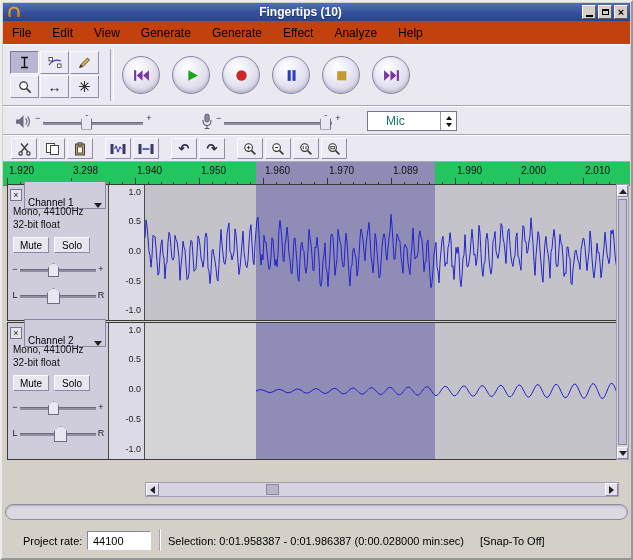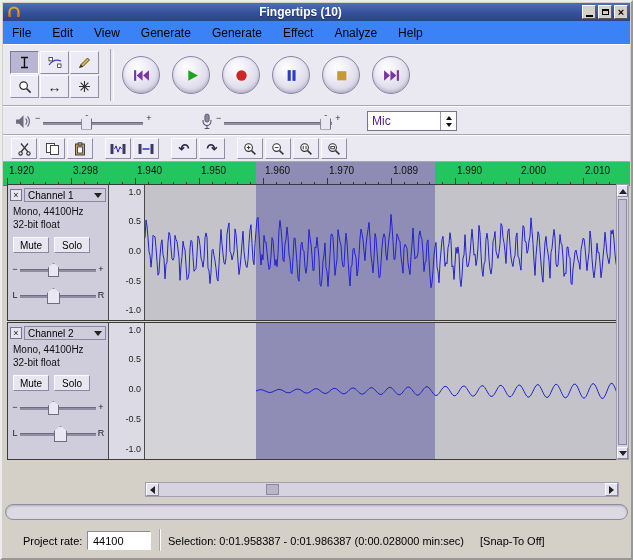--- a/index.html
+++ b/index.html
@@ -13,21 +13,21 @@
   .tb-title{flex:1;text-align:center;color:#fff;font-size:12px;font-weight:bold;line-height:18px;
     text-shadow:0 1px 1px rgba(0,0,0,.4);white-space:nowrap;overflow:hidden;}
   .tb-btn{width:14px;height:14px;margin-left:2px;background:#d4d0c8;border:1px solid;
     border-color:#fff #5a5a5a #5a5a5a #fff;display:flex;align-items:center;justify-content:center;
     font-size:10px;line-height:10px;color:#000;box-sizing:border-box;}
   .glyph-min{width:7px;height:2px;background:#000;margin-top:7px;}
   .glyph-max{width:7px;height:6px;border:1px solid #000;border-top-width:2px;box-sizing:border-box;}
   .glyph-close{font-weight:bold;font-size:11px;}
 
   
-  .menubar{position:absolute;left:1px;top:19px;right:1px;height:23px;background:#3b82f6;
+  .menubar{position:absolute;left:1px;top:19px;right:1px;height:23px;background:#c2410c;
     border-bottom:1px solid #9c9aa8;display:flex;align-items:center;padding-left:9px;gap:21px;}
   .menu-item{font-size:12px;color:#000;cursor:default;}
 
   
   .toolbar{position:absolute;left:1px;right:1px;background:#eae8f0;border-top:1px solid #fbfafe;
     border-bottom:1px solid #a9a7b5;box-sizing:border-box;}
 
   
   .tb-main{top:42px;height:62px;display:flex;align-items:center;}
   .tools{display:grid;grid-template-columns:repeat(3,30px);grid-auto-rows:24px;margin-left:7px;}
@@ -44,21 +44,21 @@
   
   .tb-mixer{top:104px;height:29px;}
   .mx-abs{position:absolute;top:0;height:29px;display:flex;align-items:center;}
   .mx-groove{position:relative;height:18px;}
   .mx-line{position:absolute;left:0;right:0;top:9px;height:2px;background:#8f8da0;border-top:1px solid #6e6c80;}
   .mx-thumb{position:absolute;top:2px;width:9px;height:13px;background:#e9e7f2;border:1px solid #6e6c80;
     clip-path:polygon(50% 0,100% 32%,100% 100%,0 100%,0 32%);}
   .mx-sign{font-size:9px;color:#333;padding:0 3px;position:relative;top:-4px;}
   .combo{position:absolute;left:364px;top:4px;width:90px;height:20px;background:#fff;border:1px solid #77758c;
     display:flex;align-items:center;box-sizing:border-box;}
-  .combo-text{flex:1;font-size:12px;padding-left:4px;color:#4c1d95;}
+  .combo-text{flex:1;font-size:12px;padding-left:18px;color:#0f766e;}
   .combo-spin{width:15px;height:100%;border-left:1px solid #9a98a8;display:flex;flex-direction:column;
     align-items:center;justify-content:center;gap:3px;}
   .arr-up{width:0;height:0;border-left:3.5px solid transparent;border-right:3.5px solid transparent;border-bottom:4.5px solid #111;}
   .arr-dn{width:0;height:0;border-left:3.5px solid transparent;border-right:3.5px solid transparent;border-top:4.5px solid #111;}
 
   
   .tb-edit{top:133px;height:27px;display:flex;align-items:center;padding-left:8px;}
   .ebtn{width:26px;height:21px;display:flex;align-items:center;justify-content:center;background:#eceaf4;
     border:1px solid;border-color:#fbfafe #8f8da8 #8f8da8 #fbfafe;box-sizing:border-box;margin-right:2px;}
   .gap10{margin-right:12px;}
@@ -70,21 +70,21 @@
   .rlabel{position:absolute;top:3px;font-size:10px;color:#111;white-space:nowrap;}
   .tick{position:absolute;bottom:0;width:1px;background:#333;}
   .tick.major{height:7px;} .tick.minor{height:3px;}
 
   
   .track{position:absolute;left:5px;width:611px;border:1px solid #3a3a3a;background:#cfccdb;box-sizing:border-box;}
   .tpanel{position:absolute;left:0;top:0;bottom:0;width:100px;border-right:1px solid #4a4a4a;background:#cfccdb;}
   .trow1{position:absolute;left:2px;top:3px;right:2px;height:14px;display:flex;align-items:center;}
   .tclose{width:12px;height:12px;border:1px solid #77758c;background:#e6e4ee;font-size:9px;line-height:10px;
     text-align:center;color:#222;box-sizing:border-box;}
-  .ttitle{flex:1;height:14px;margin-left:2px;border:1px solid #8a88a0;display:flex;align-items:center;
+  .ttitle{flex:1;height:28px;margin-left:2px;border:1px solid #8a88a0;display:flex;align-items:flex-end;
     box-sizing:border-box;padding:0 3px;background:#cfccdb;}
   .ttext{flex:1;font-size:10px;color:#000;white-space:nowrap;}
   .tcaret{width:0;height:0;border-left:4px solid transparent;border-right:4px solid transparent;border-top:5px solid #222;}
   .tinfo{position:absolute;left:5px;font-size:10px;color:#111;white-space:nowrap;}
   .tbtns{position:absolute;left:5px;top:52px;display:flex;gap:5px;}
   .tbtn{width:36px;height:16px;background:#e8e6f0;border:1px solid;border-color:#fbfafe #8a88a0 #8a88a0 #fbfafe;
     font-size:10px;display:flex;align-items:center;justify-content:center;color:#000;box-sizing:border-box;}
   .tslider{position:absolute;left:2px;right:2px;height:20px;display:flex;align-items:center;}
   .tsl{width:10px;font-size:9px;color:#222;text-align:center;}
   .tgroove{position:relative;flex:1;height:16px;}

